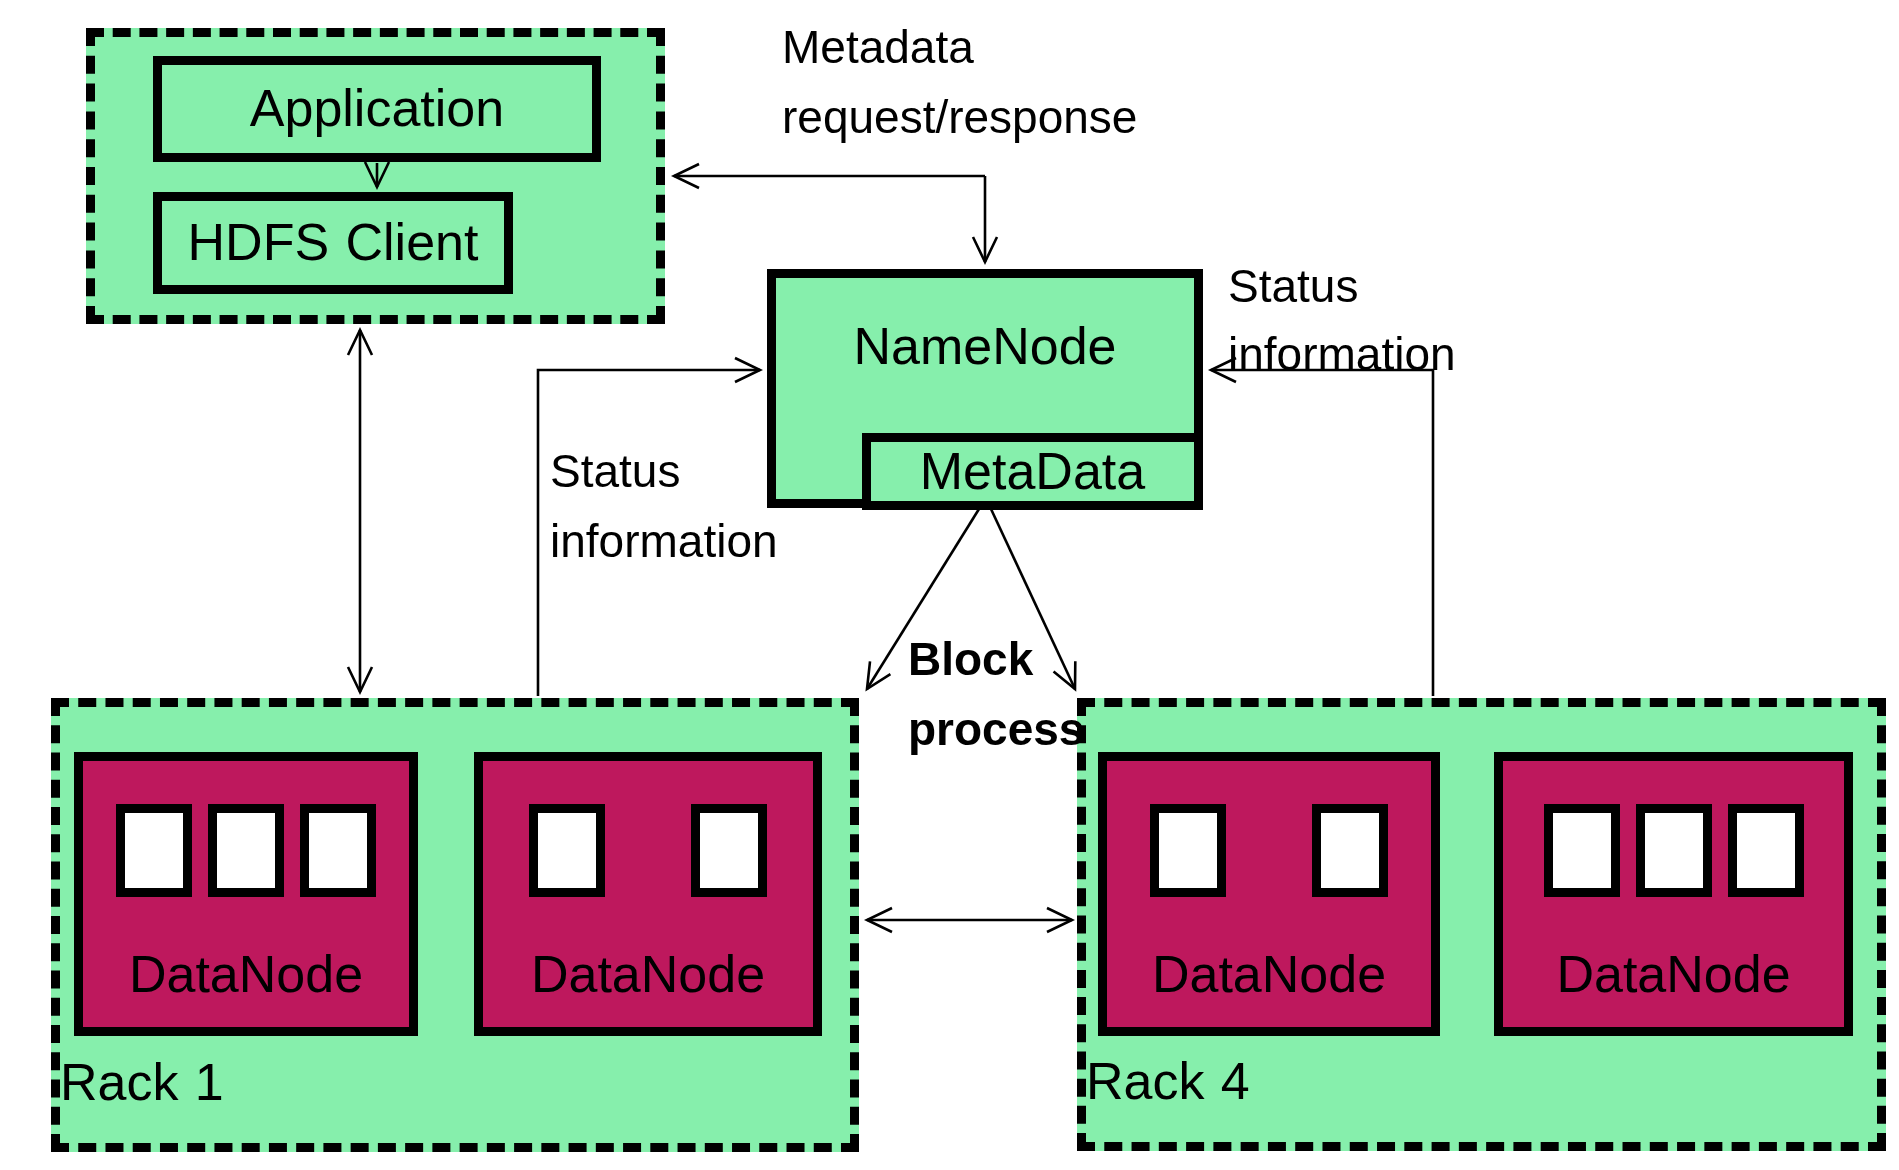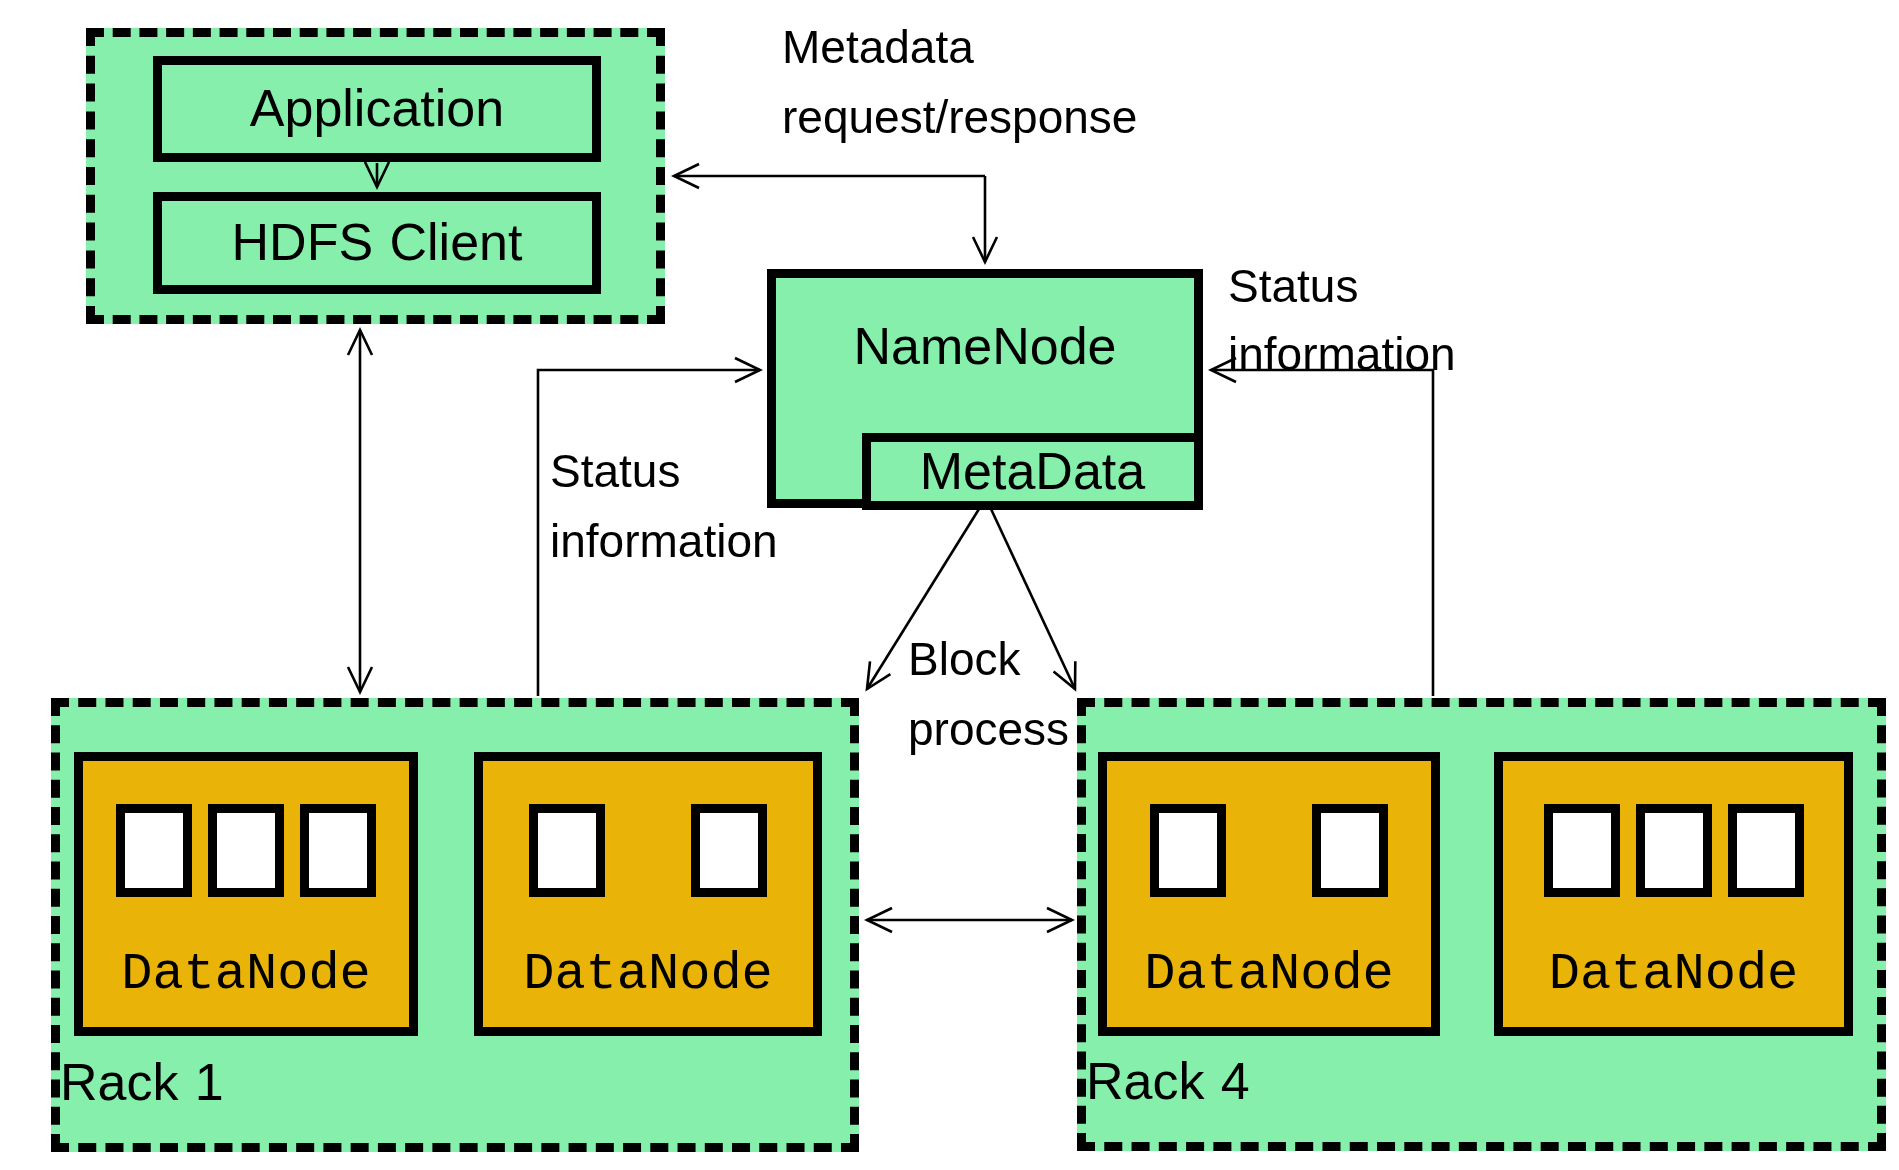--- a/index.html
+++ b/index.html
@@ -31,41 +31,41 @@
     white-space: nowrap;
   }
   .center-label {
     display: flex;
     align-items: center;
     justify-content: center;
   }
   
   .client-group { left: 86px; top: 28px; width: 579px; height: 296px; }
   .app-box   { left: 153px; top: 56px;  width: 448px; height: 106px; }
-  .hdfs-box  { left: 153px; top: 192px; width: 448px; height: 102px; }
+  .hdfs-box  { left: 153px; top: 192px; width: 360px; height: 102px; }
   
   .namenode  { left: 767px; top: 269px; width: 436px; height: 239px; padding-left: 19px; }
   .nn-label  {
     position: absolute;
     left: 0; top: 40px;
     width: 100%;
     text-align: center;
   }
   .metadata-box { left: 862px; top: 433px; width: 341px; height: 77px; }
   
   .rack1 { left: 51px;   top: 698px; width: 808px; height: 454px; }
   .rack2 { left: 1077px; top: 698px; width: 809px; height: 453px; }
   .rack-label {
     position: absolute;
     left: 0; bottom: 32px;
     width: 100%;
     text-align: left;
   }
   
-  .datanode { position: absolute; box-sizing: border-box; border: 9px solid #000; background: #eab308; font-family: Liberation Mono, monospace; }
+  .datanode { position: absolute; box-sizing: border-box; border: 9px solid #000; background: #be185d; }
   .dn-a { left: 74px;   top: 752px; width: 344px; height: 284px; }
   .dn-b { left: 474px;  top: 752px; width: 348px; height: 284px; }
   .dn-c { left: 1098px; top: 752px; width: 342px; height: 284px; }
   .dn-d { left: 1494px; top: 752px; width: 359px; height: 284px; }
   .blocks-row {
     display: flex;
     justify-content: center;
     gap: 16px;
     margin-top: 43px;
   }
@@ -88,21 +88,21 @@
     position: absolute;
     font-size: 46px;
     line-height: 70px;
     white-space: pre-line;
     color: #000000;
   }
   .ann-metadata     { left: 782px;  top: 12px;  }
   .ann-status-right { left: 1228px; top: 252px; line-height: 68px; }
   .ann-status-left  { left: 550px;  top: 436px; }
   .ann-reading      { left: 16px;   top: 436px; }
-  .ann-block        { left: 908px;  top: 624px; }
+  .ann-block        { left: 908px;  top: 624px; font-weight: bold; }
   .ann-duplication  { left: 901px;  top: 940px; }
   
   .wires {
     position: absolute;
     left: 0; top: 0;
     width: 1899px;
     height: 1170px;
     z-index: 10;
     pointer-events: none;
   }

